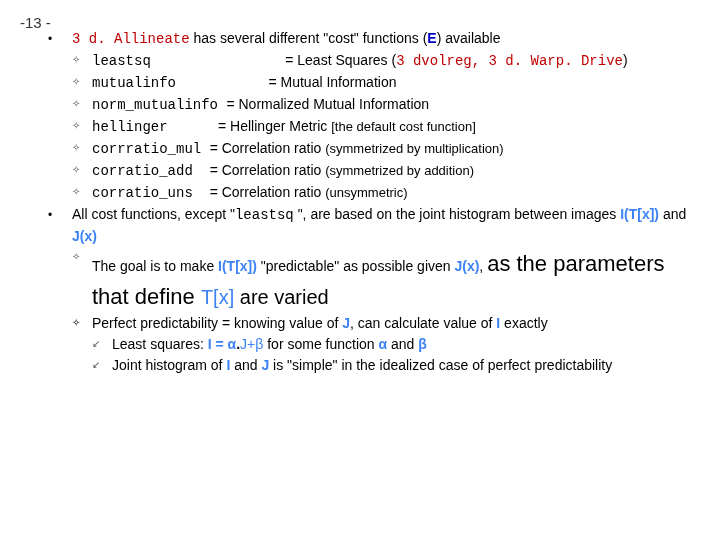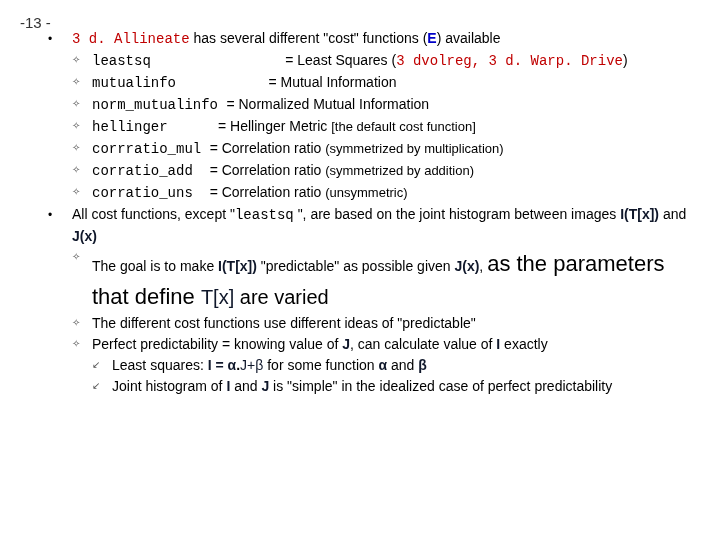--- a/index.html
+++ b/index.html
@@ -56,21 +56,21 @@
   .b3-marker {
     position: absolute;
     left: 44px;
     top: 2px;
     font-size: 10px;
     color: #555;
   }
   .code { font-family: "Courier New", monospace; font-weight: normal; }
   .red { color: #c00000; }
   .blue { color: #0000c8; }
-  .green { color: #0f172a; }
+  .green { color: #3b82f6; }
   .small { font-size: 13px; }
   .underline { }
 </style>
 </head>
 <body>
 
 <div class="page-num">-13 -</div>
 
 <div class="content">
 
@@ -113,21 +113,20 @@
     <span>All cost functions, except "</span><span class="code">leastsq</span><span> ", are based on the joint histogram between images </span><span class="green" style="font-weight:bold">I(T[x])</span><span> and </span><span class="green" style="font-weight:bold">J(x)</span>
   </div>
 
   <div class="b2">
     <span class="b2-marker">✧</span>
     <span>The goal is to make </span><span class="green" style="font-weight:bold">I(T[x])</span><span> "predictable" as possible given </span><span class="green" style="font-weight:bold">J(x)</span><span>, </span><span style="font-size:22px">as the parameters that define </span><span class="green" style="font-weight:normal;font-size:20px">T[x]</span><span style="font-size:20px"> are varied</span>
   </div>
 
   <div class="b2">
     <span class="b2-marker">✧</span>
-    <span>The different cost functions use different ideas of "predictable"</span>
   </div>
 
   <div class="b2">
     <span class="b2-marker">✧</span>
     <span class="underline">Perfect</span><span> predictability = knowing value of </span><span class="green" style="font-weight:bold">J</span><span>, can calculate value of </span><span class="green" style="font-weight:bold">I</span><span> exactly</span>
   </div>
 
   <div class="b3">
     <span class="b3-marker">↙</span>
     <span>Least squares: </span><span class="green" style="font-weight:bold">I = α</span><span style="font-weight:bold">.</span><span class="green" style="font-weight:normal">J+β</span><span> for some function </span><span class="green" style="font-weight:bold">α</span><span> and </span><span class="green" style="font-weight:bold">β</span>

